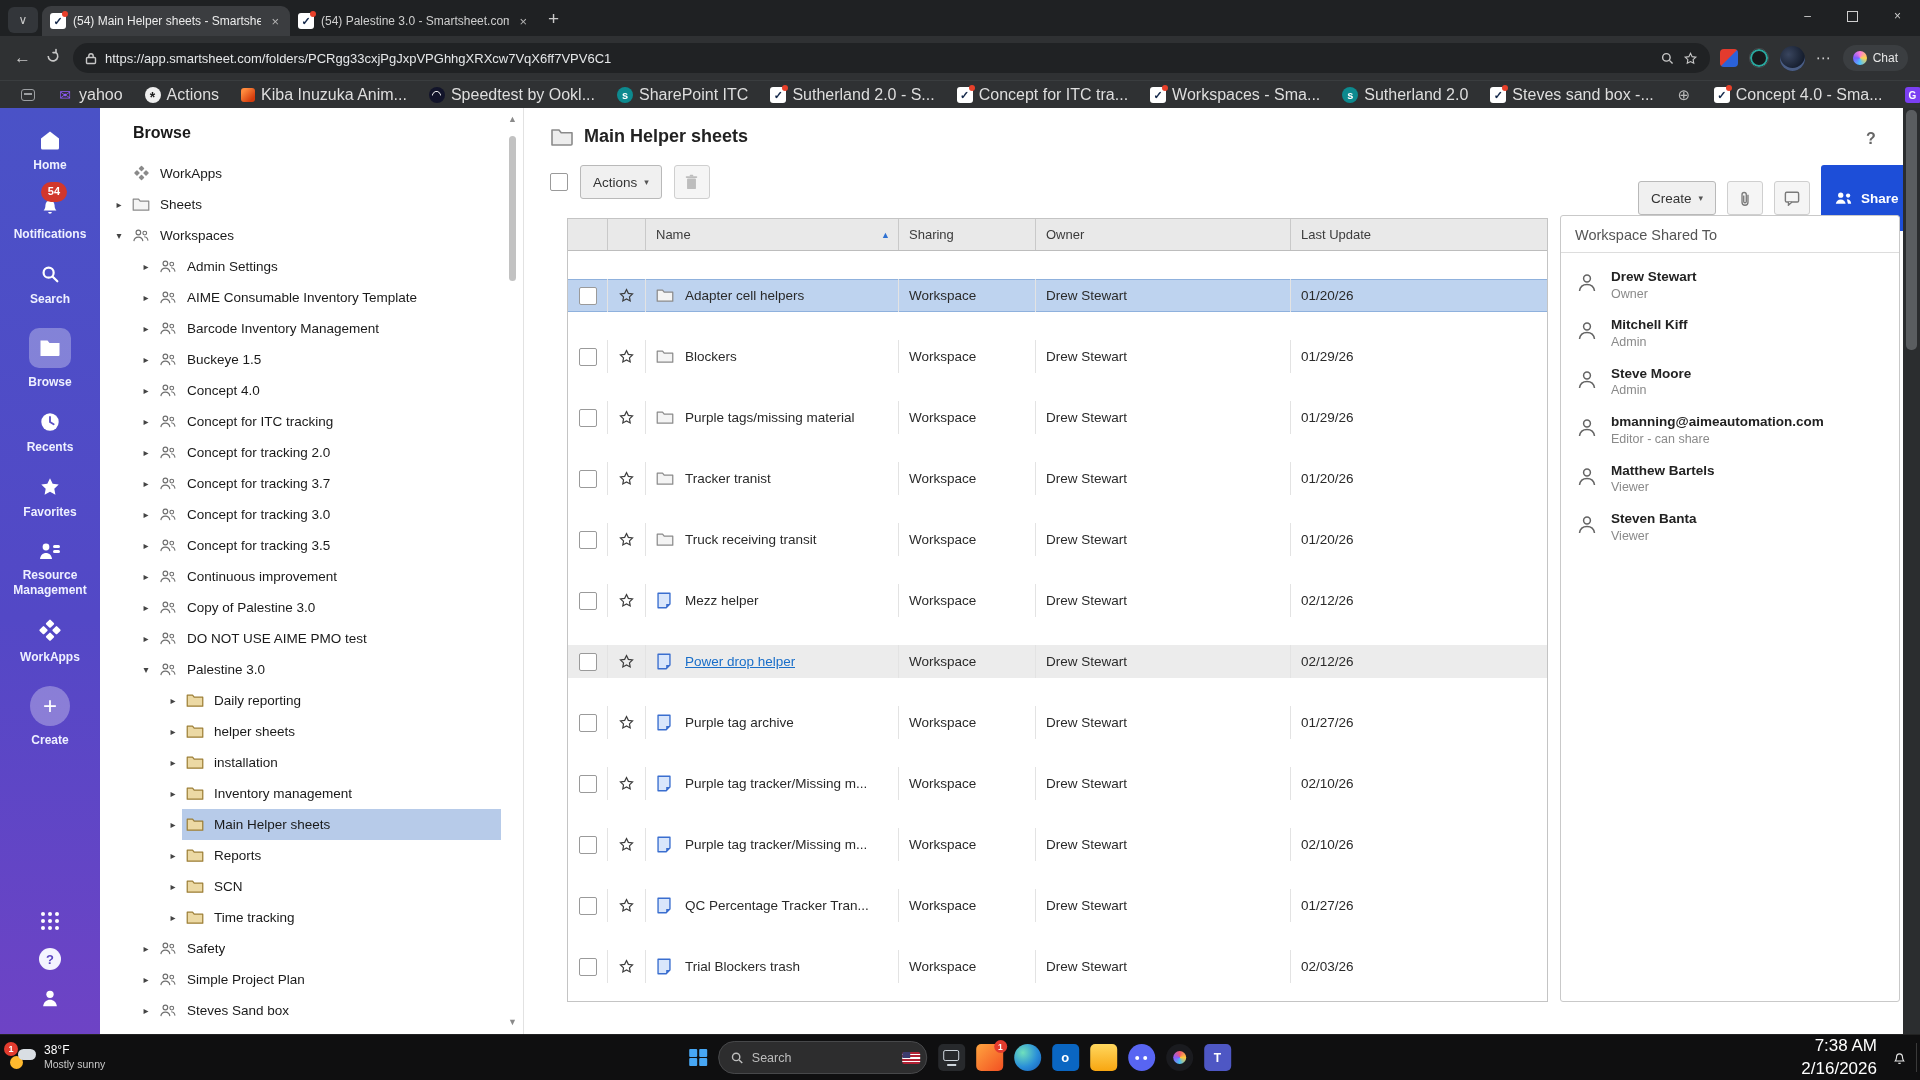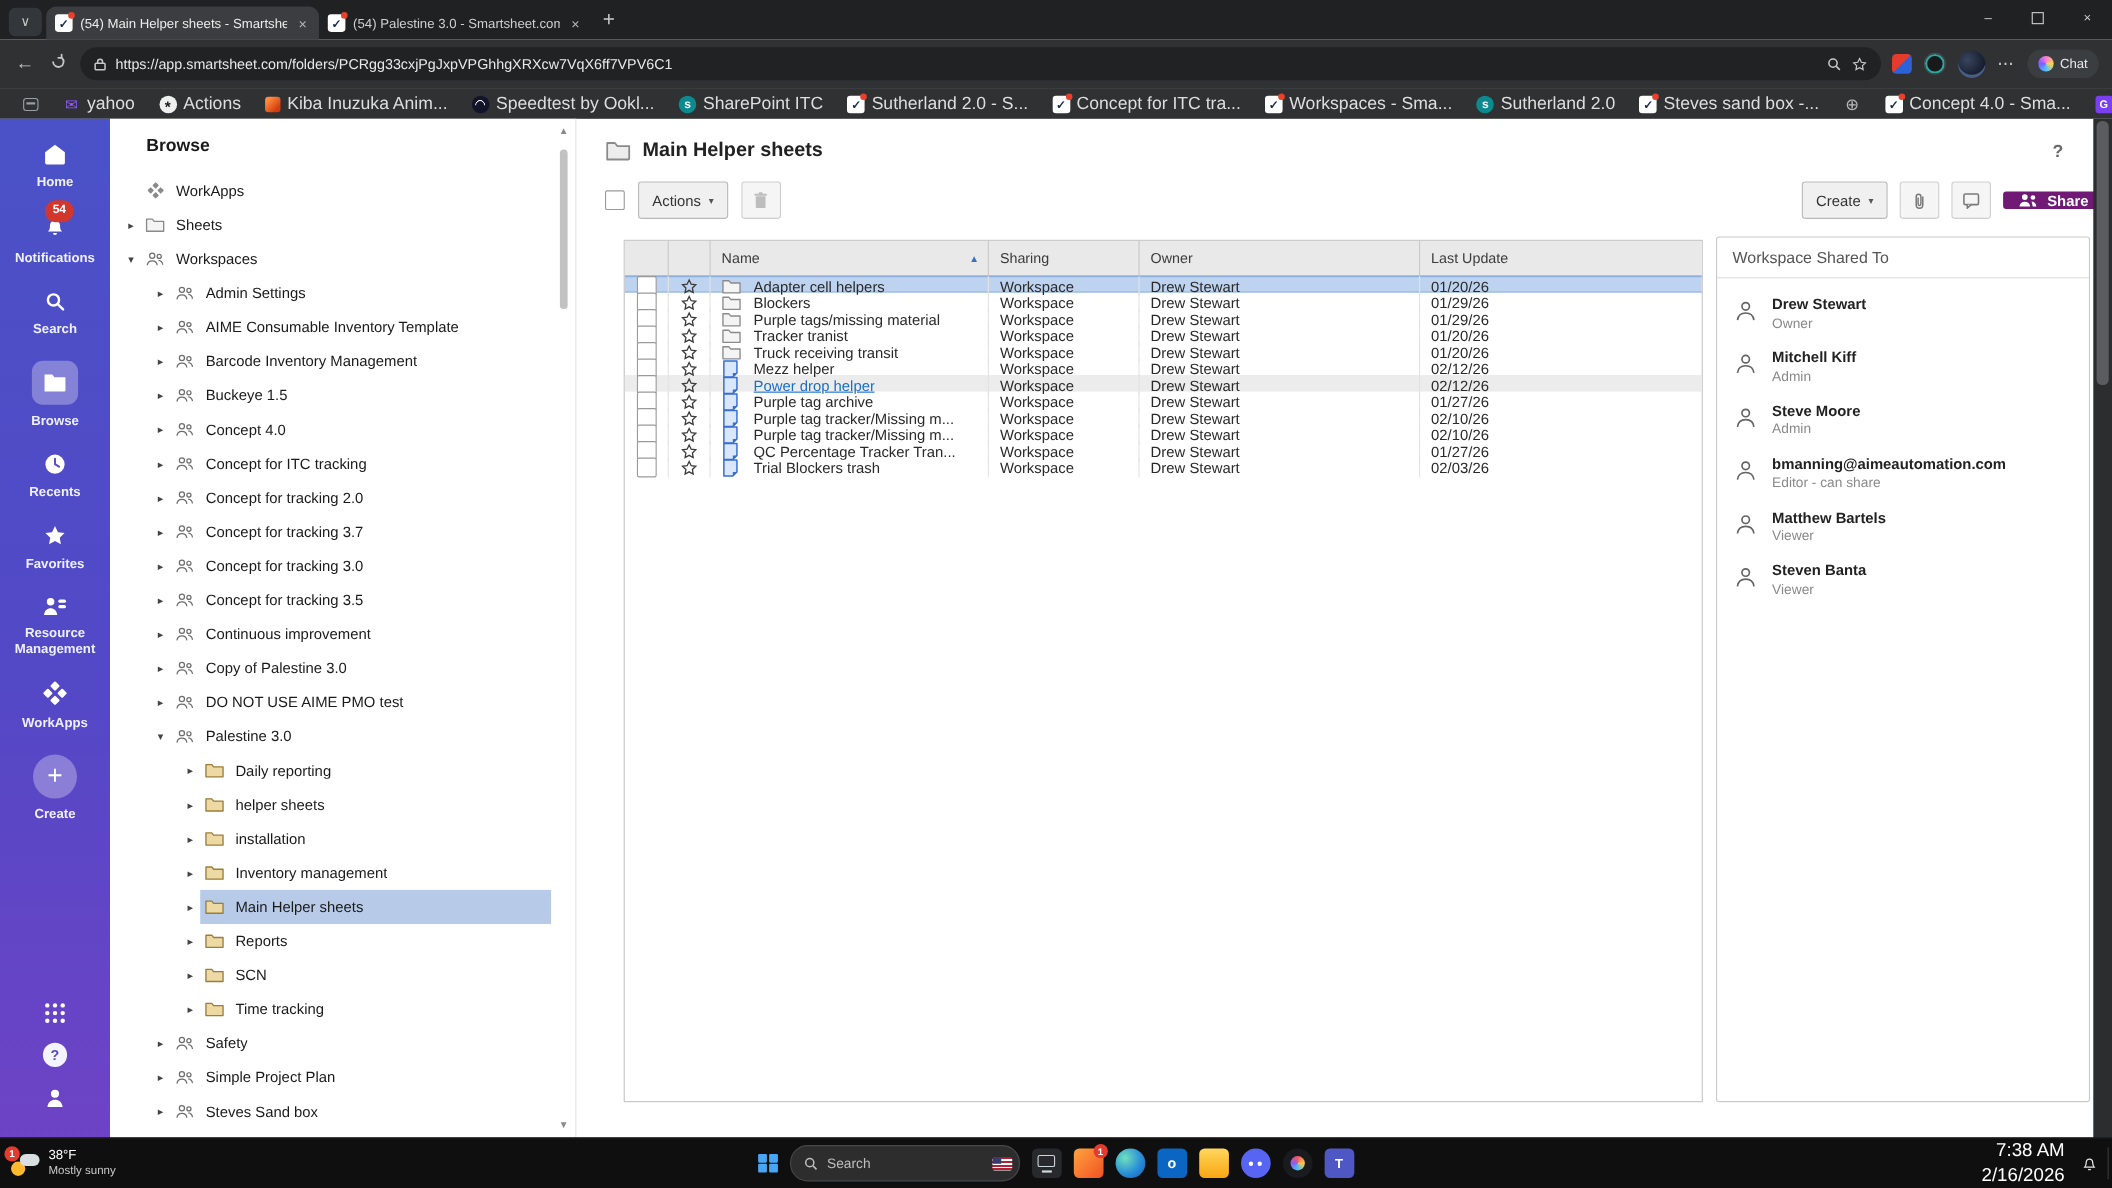--- a/index.html
+++ b/index.html
@@ -80,28 +80,28 @@
   .tsb-thumb{position:absolute;left:3px;width:7px;top:22px;height:145px;border-radius:4px;background:#c2c2c2;}
   
   .main-title{position:absolute;left:550px;top:18px;display:flex;align-items:center;gap:10px;font-size:18px;font-weight:bold;color:#222;}
   .help-q{position:absolute;left:1866px;top:22px;font-size:16px;font-weight:bold;color:#666;}
   .content-toolbar{position:absolute;left:550px;top:57px;display:flex;align-items:center;gap:12px;}
   .cb{width:16px;height:16px;border:1.5px solid #9a9a9a;border-radius:2px;background:#fff;flex:none;}
   .btn{height:32px;border:1px solid #b9b9b9;border-radius:3px;background:#f0f0f0;display:flex;align-items:center;gap:7px;padding:0 12px;font-size:13.5px;color:#333;}
   .btn .caret{font-size:9px;color:#555;}
   .iconbtn{width:34px;height:32px;border:1px solid #cfcfcf;border-radius:3px;background:#f5f5f5;display:flex;align-items:center;justify-content:center;}
   .topright-actions{position:absolute;left:1638px;top:57px;display:flex;align-items:center;gap:11px;}
-  .sharebtn{height:16px;border-radius:3px;background:#701a75;color:#fff;font-size:13.5px;font-weight:bold;display:flex;align-items:center;gap:8px;padding:0 14px;}
+  .sharebtn{height:34px;border-radius:3px;background:#1d4ed8;color:#fff;font-size:13.5px;font-weight:bold;display:flex;align-items:center;gap:8px;padding:16px 14px;}
   
   .gridtable{position:absolute;left:567px;top:110px;width:979px;height:782px;border:1px solid #c4c4c4;background:#fff;}
   .thead{display:grid;grid-template-columns:40px 38px 253px 137px 255px 254px;height:31px;background:#e9e9e9;border-bottom:1px solid #bdbdbd;}
   .th{display:flex;align-items:center;padding:0 10px;font-size:13px;color:#3c3c3c;border-right:1px solid #c9c9c9;position:relative;}
   .th:last-child{border-right:none;}
   .sort{position:absolute;right:8px;font-size:9px;color:#2e71d2;}
-  .trow{display:grid;grid-template-columns:40px 38px 253px 137px 255px 254px;height:15px;}
+  .trow{display:grid;grid-template-columns:40px 38px 253px 137px 255px 254px;height:33px;margin-top:28px;}
   .trow.selected{background:#bed3ef;box-shadow:inset 0 1px 0 #8fb1dd,inset 0 -1px 0 #8fb1dd;}
   .trow.hover{background:#ececec;}
   .td{display:flex;align-items:center;padding:0 10px;font-size:13.5px;color:#2a2a2a;border-right:1px solid #e3e3e3;min-width:0;}
   .td:last-child{border-right:none;}
   .td.center{justify-content:center;padding:0;}
   .rname{white-space:nowrap;overflow:hidden;margin-left:9px;}
   .rname.link{color:#1a6fc9;text-decoration:underline;}
   .ricon{width:20px;flex:none;display:flex;align-items:center;}
   
   .shared{position:absolute;left:1560px;top:107px;width:338px;height:785px;border:1px solid #c9c9c9;border-radius:3px;background:#fff;}

